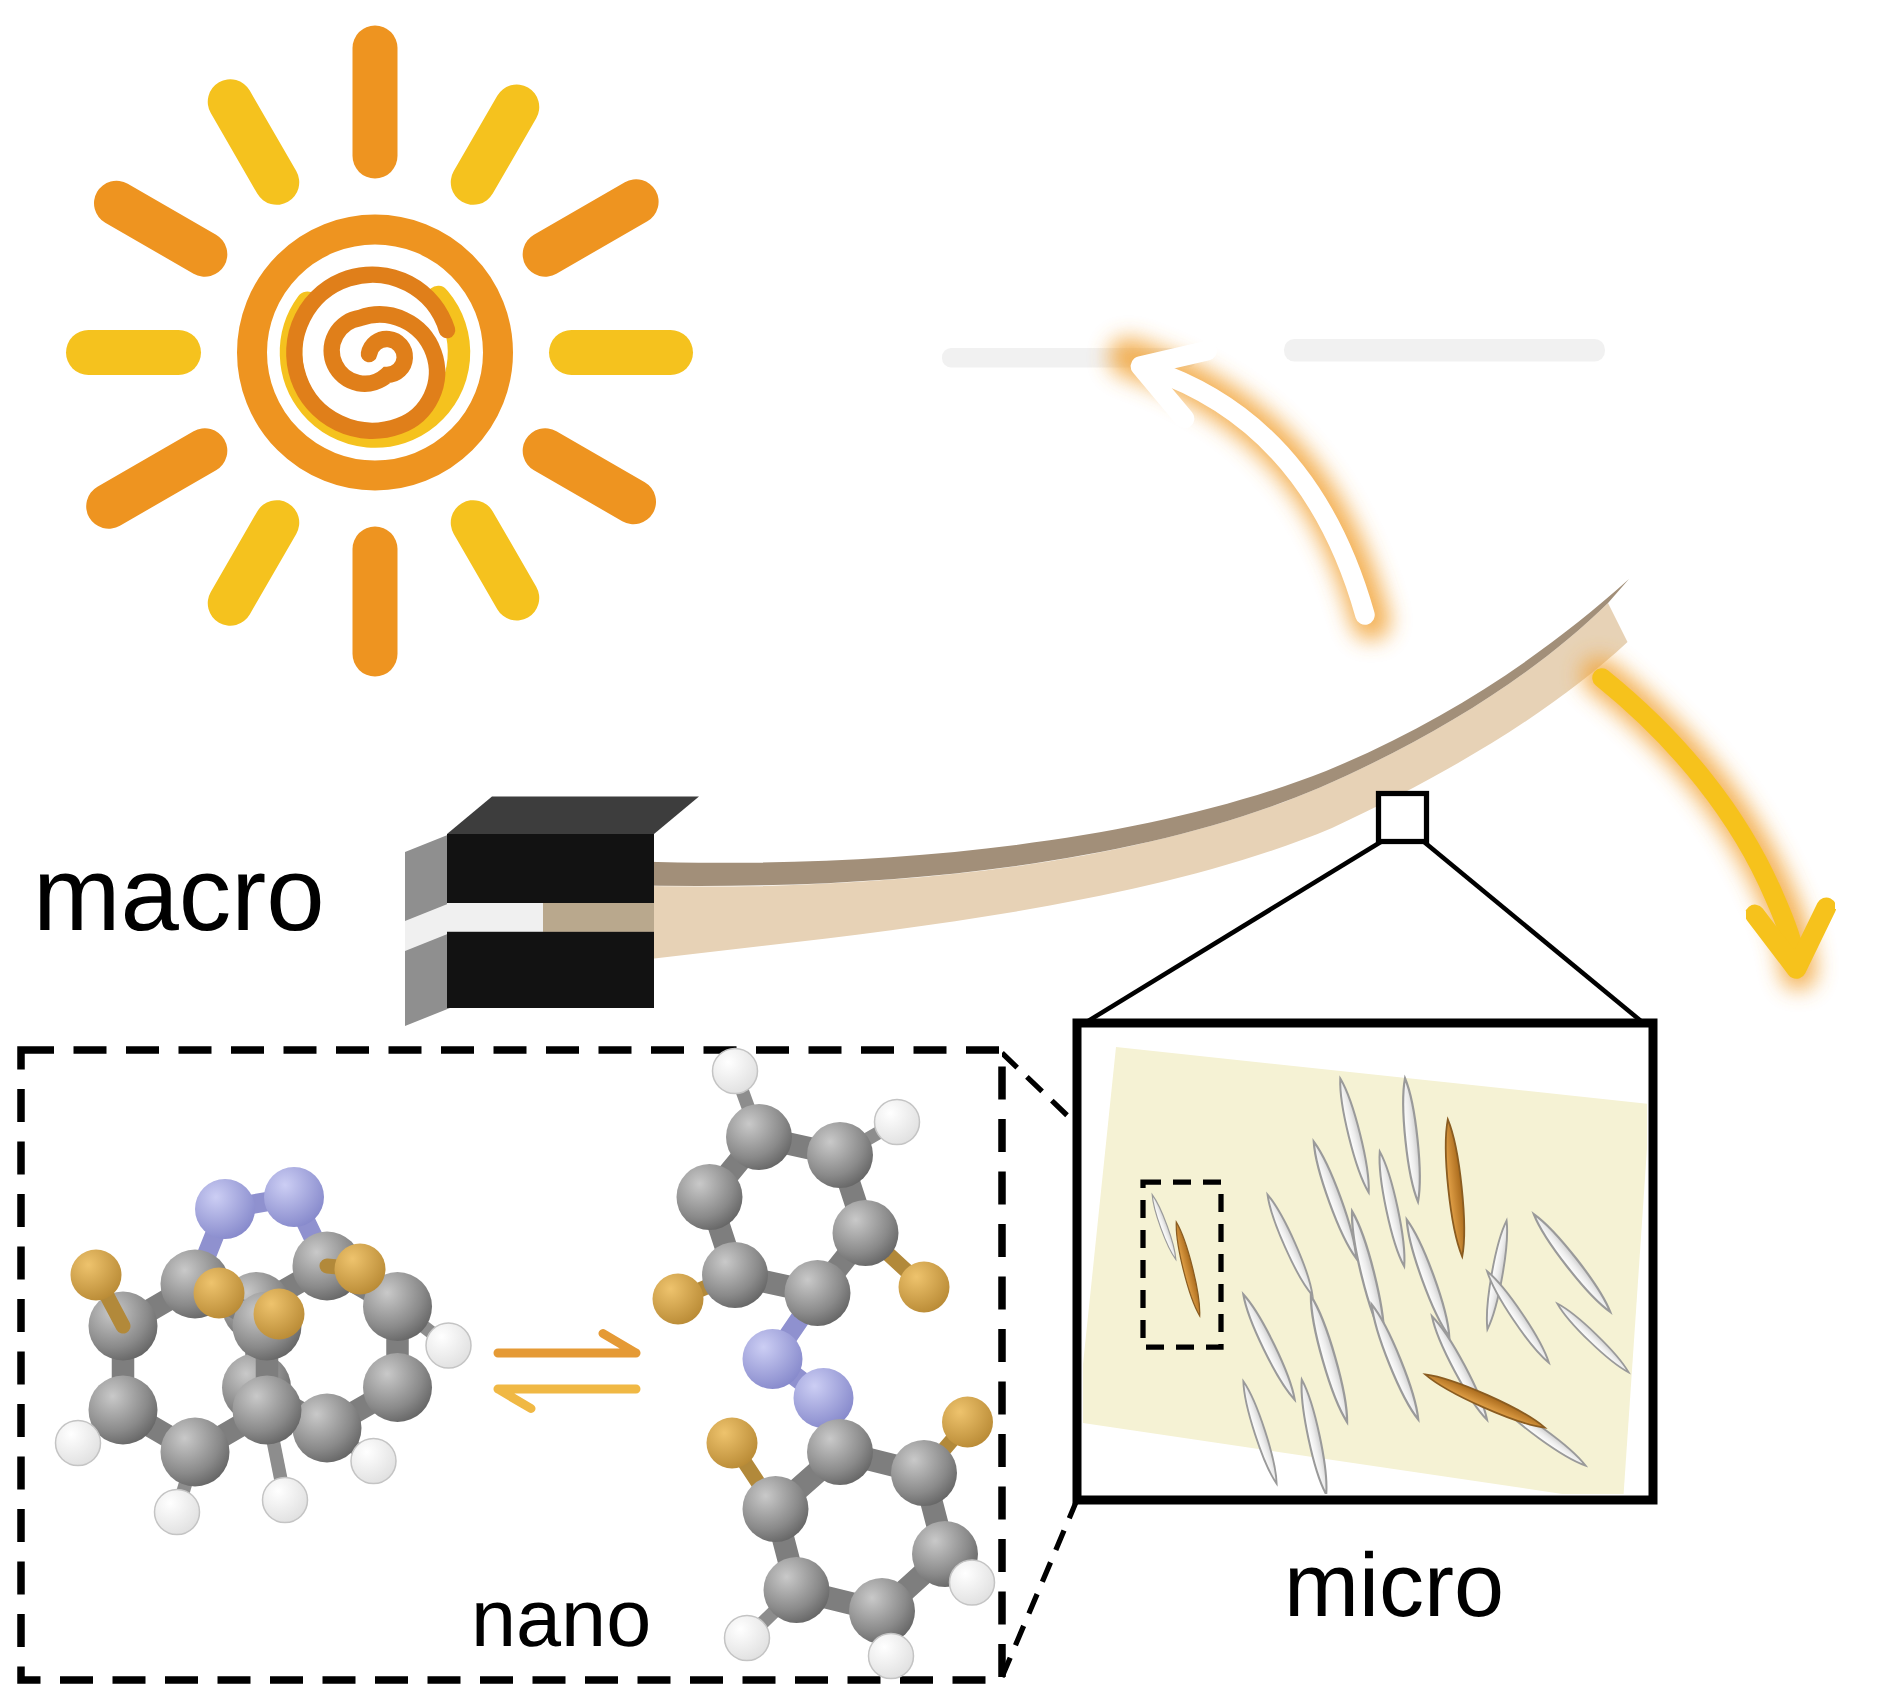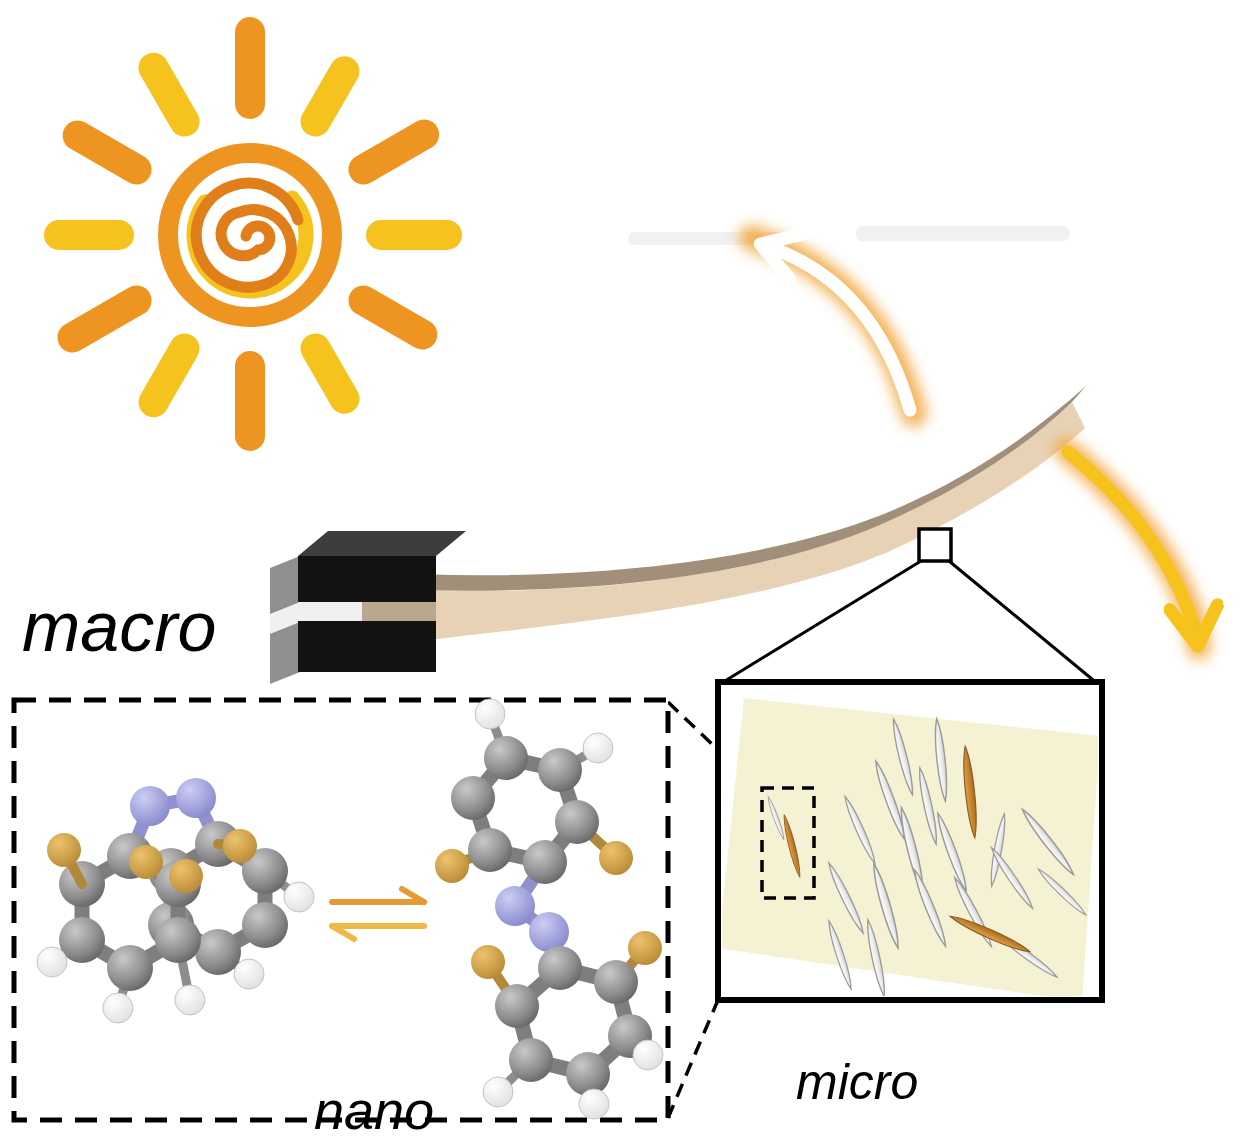--- a/index.html
+++ b/index.html
@@ -4,23 +4,23 @@
 <style>
   html,body{margin:0;padding:0;background:#fff;}
   .canvas{
     position:relative;
     width:1259px;height:1137px;
     background:#ffffff;
     overflow:hidden;
     font-family:"Liberation Sans",sans-serif;
   }
   .canvas svg{position:absolute;left:0;top:0;}
-  .label{position:absolute;font-style:italic;color:var(--label-color,#000);letter-spacing:0;margin-top:31px;}
+  .label{position:absolute;color:var(--label-color,#000);letter-spacing:0;}
   #label-macro{left:22px;top:556px;font-size:70px;}
-  #label-micro{left:796px;top:1022px;font-size:50px;}
+  #label-micro{left:856px;top:1022px;font-size:60px;}
   #label-nano{left:314px;top:1048px;font-size:54px;text-align:right;}
 
   
   .ray-o{fill:var(--sun-orange,#ee9420);}
   .ray-y{fill:var(--sun-yellow,#f5c21e);}
   .ring-o{stroke:var(--sun-orange,#ee9420);fill:none;stroke-linecap:round;}
   .ring-y{stroke:var(--sun-yellow,#f5c21e);fill:none;stroke-linecap:round;}
   .spiral{stroke:var(--sun-orange-deep,#e07f1a);fill:none;stroke-linecap:round;}
 
   

